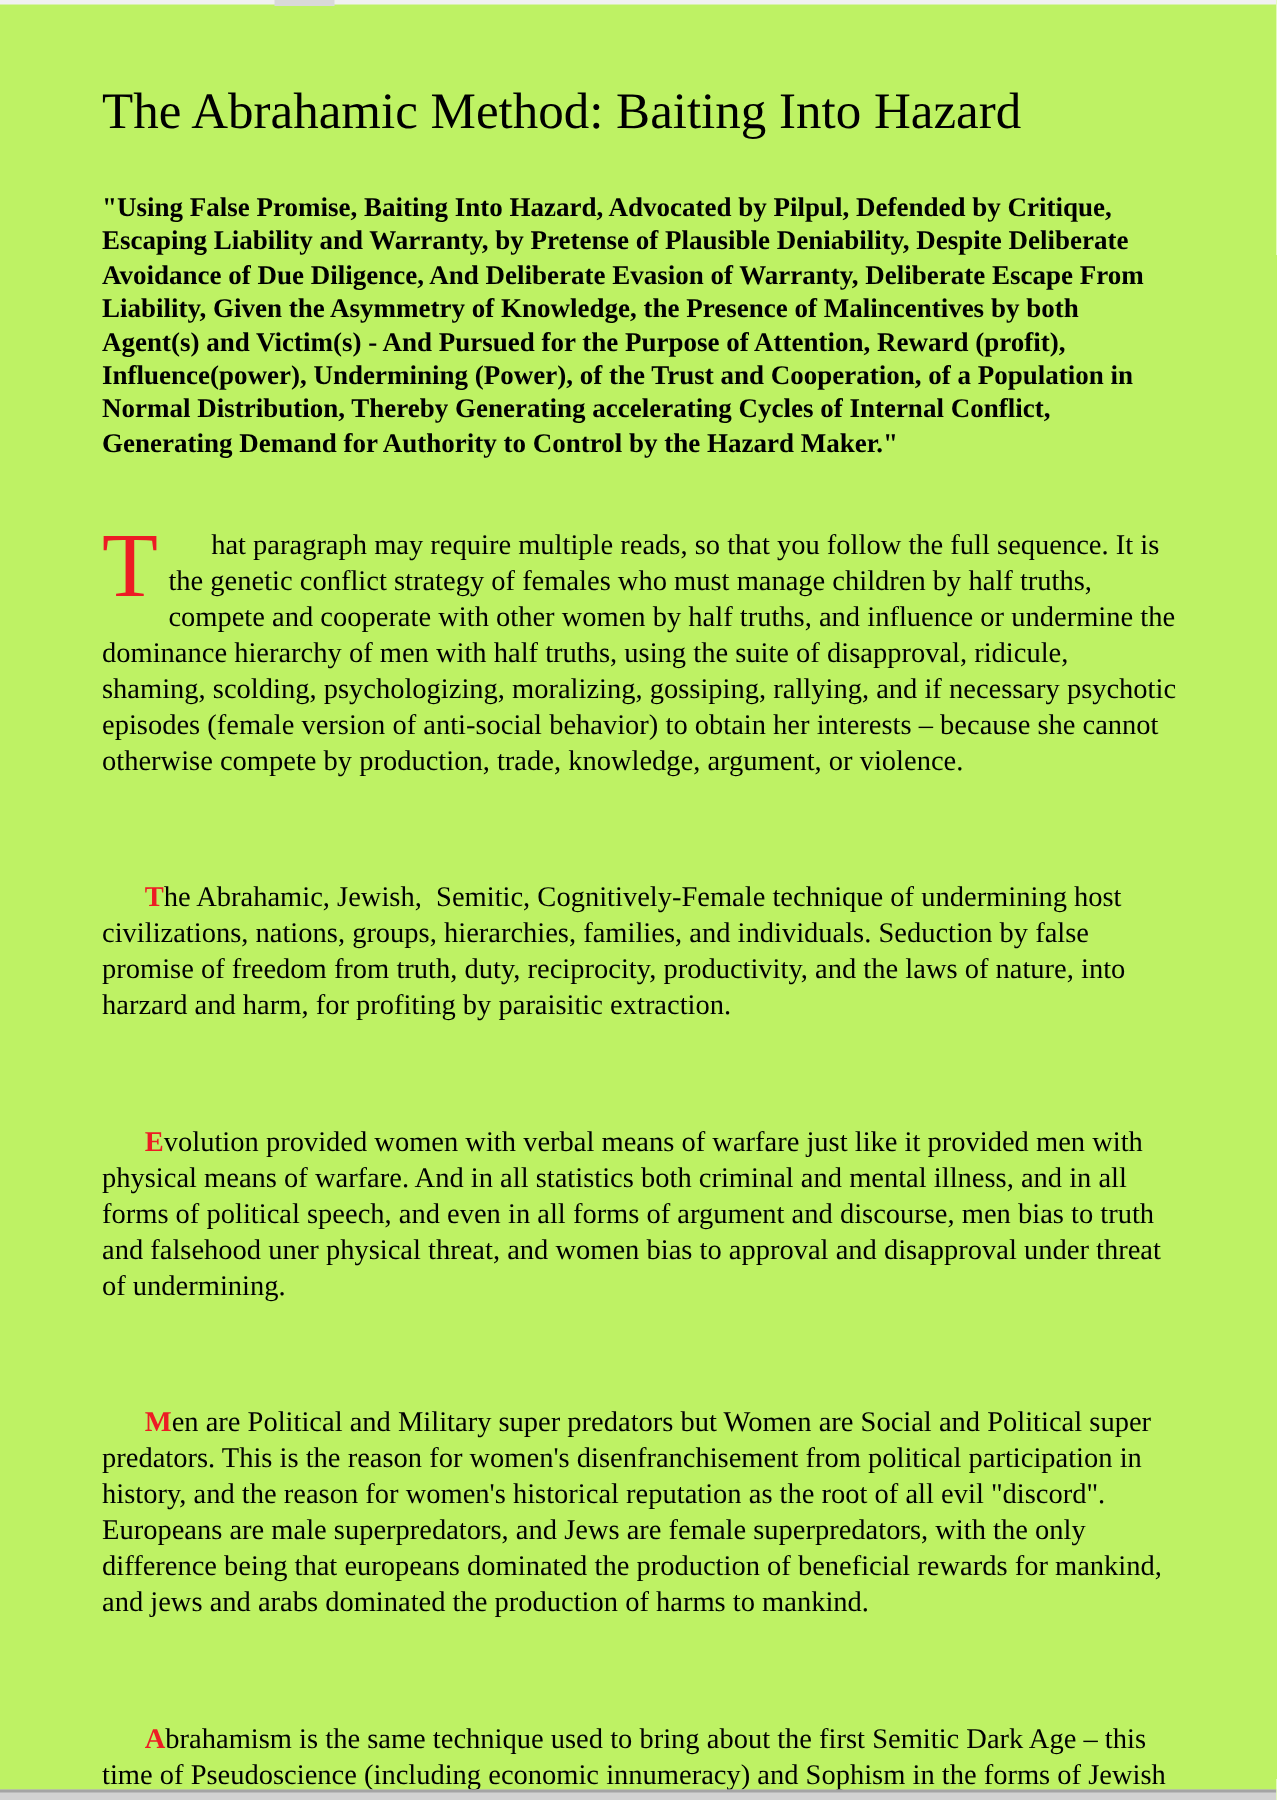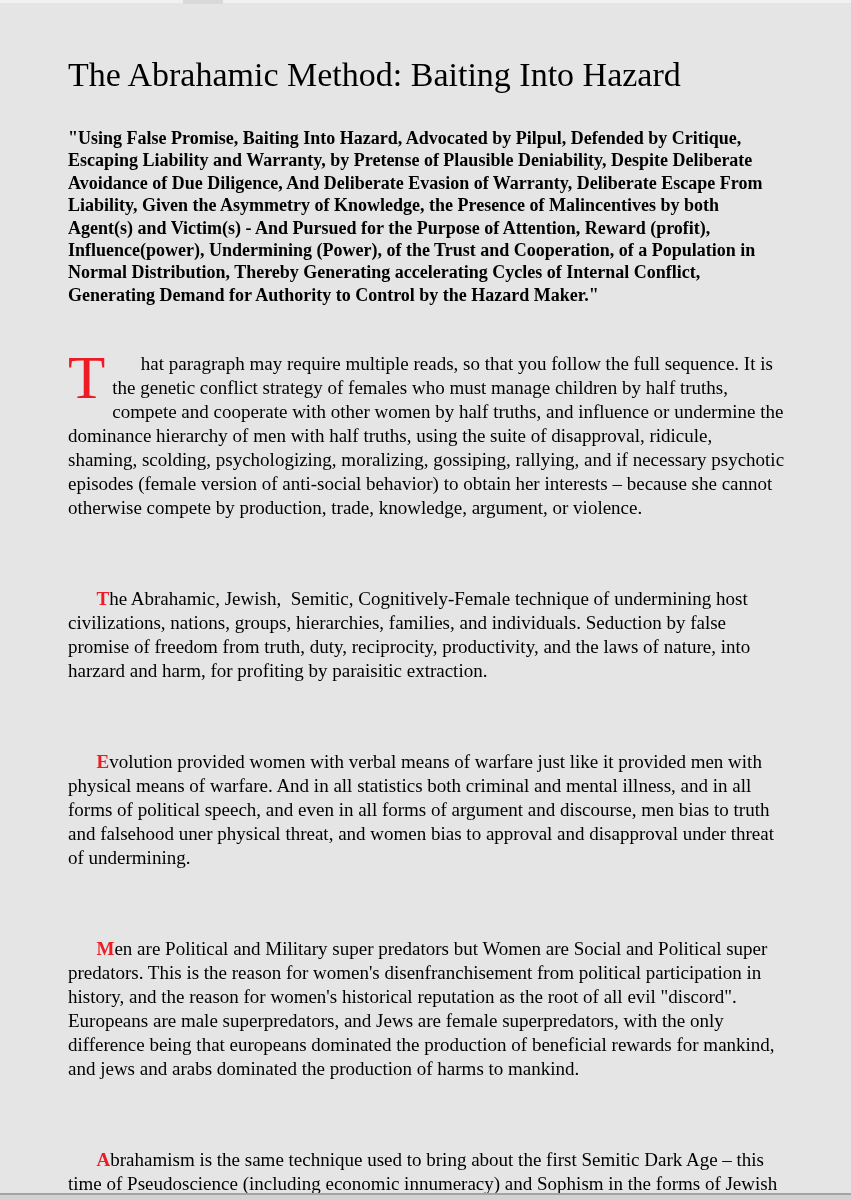--- a/index.html
+++ b/index.html
@@ -4,21 +4,21 @@
 <style>
   html, body {
     margin: 0;
     padding: 0;
     background: #ffffff;
   }
   .page {
     position: relative;
     width: 851px;
     height: 1200px;
-    background: #e5e5e5;
+    background: #bef264;
     overflow: hidden;
     font-family: "Liberation Serif", serif;
     color: #000000;
     --lead-red: #ed1c24;
   }
   .top-edge {
     position: absolute;
     top: 0; left: 0;
     width: 100%; height: 3px;
     background: #f1f1f1;

